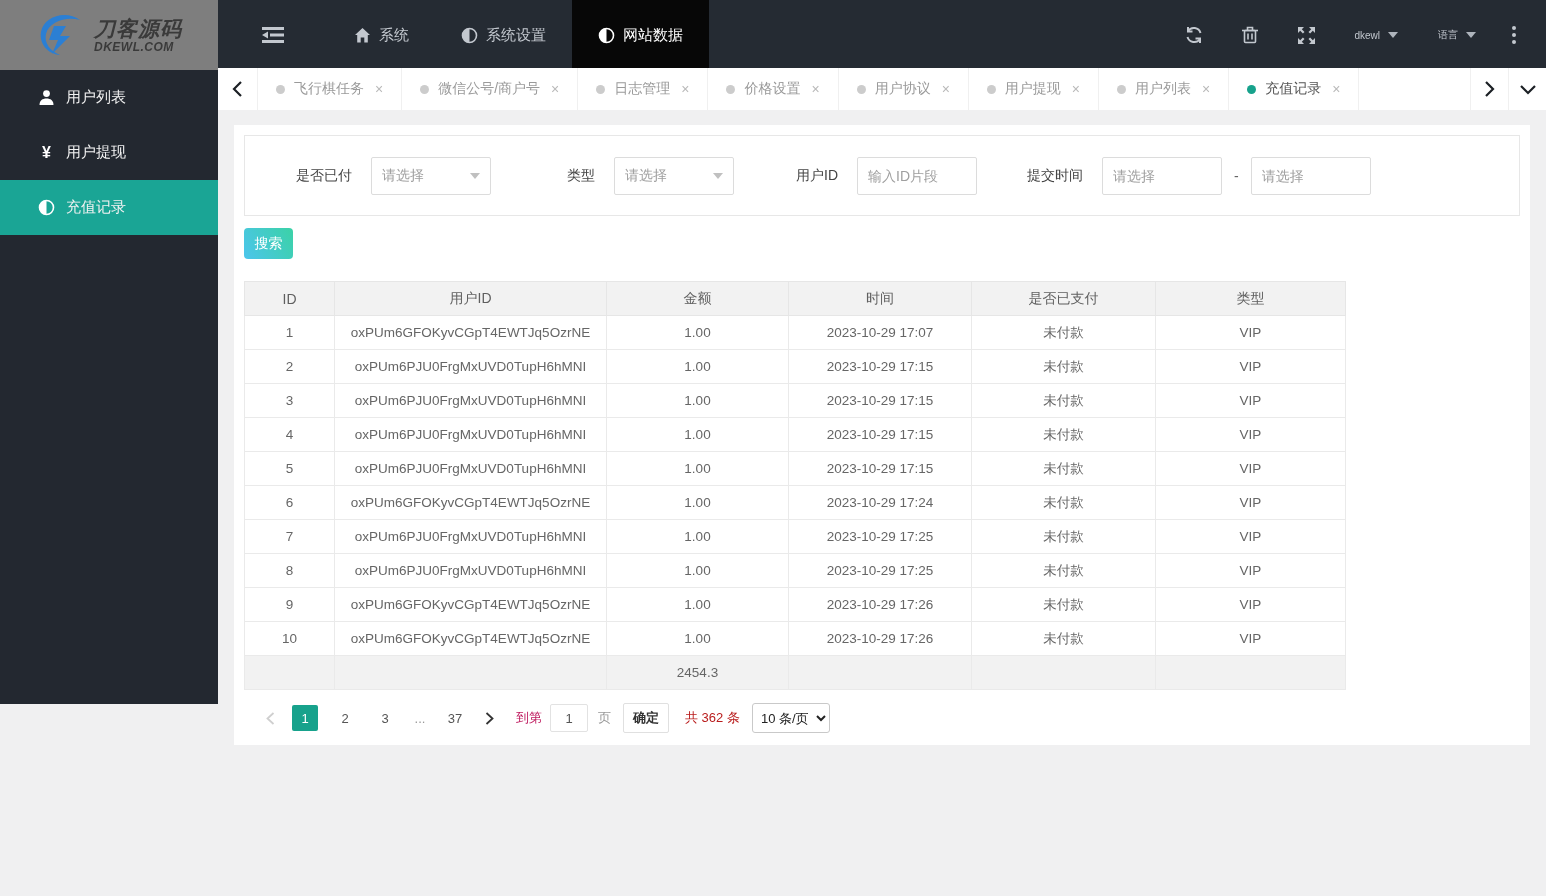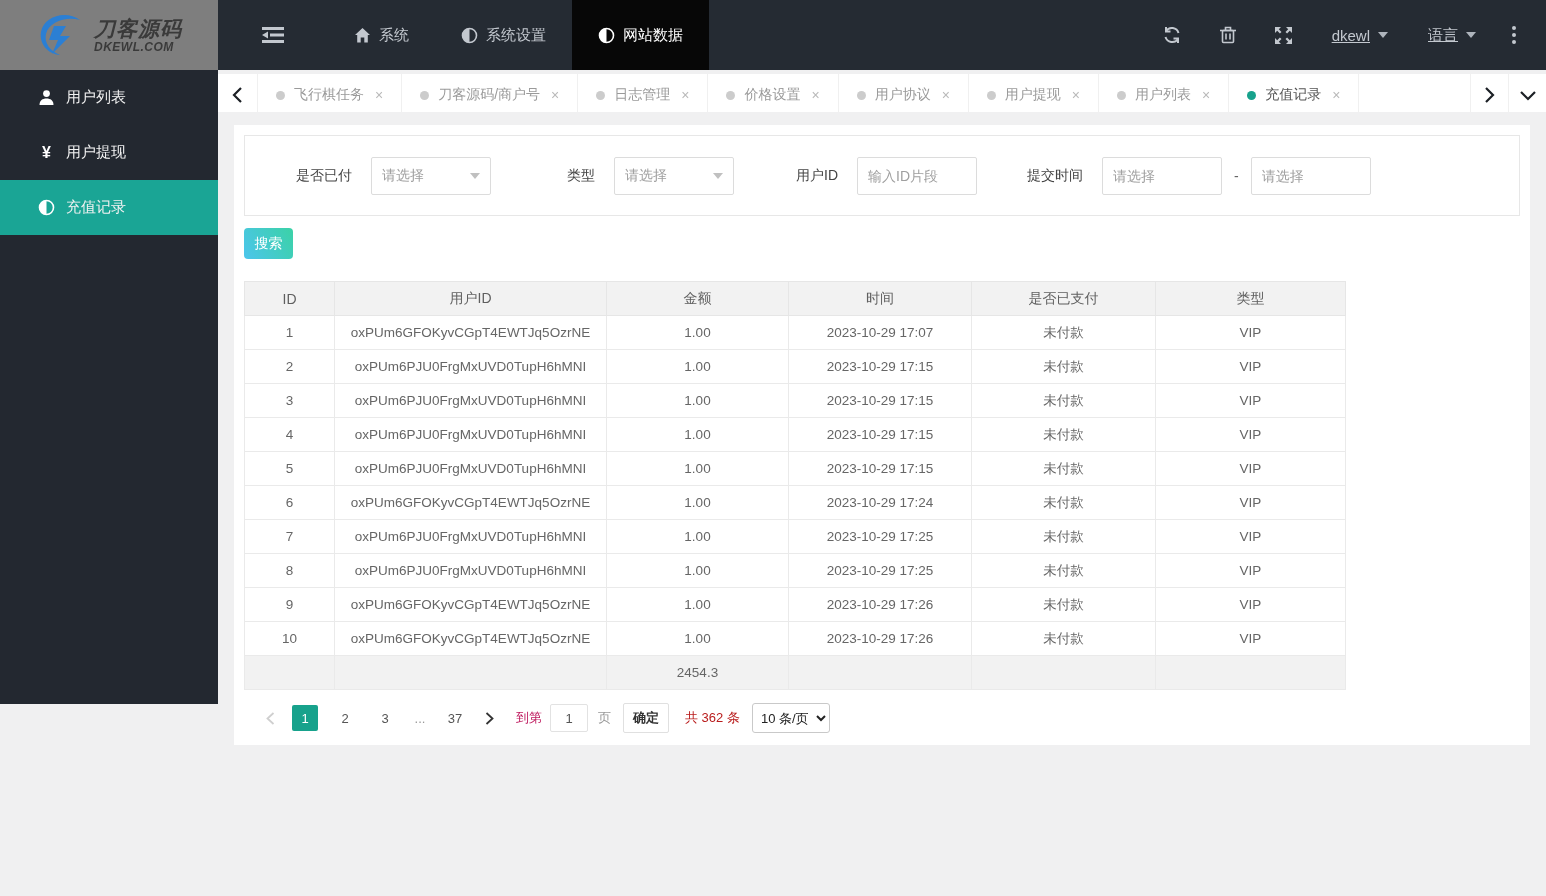--- a/index.html
+++ b/index.html
@@ -20,27 +20,27 @@
 
   
   .header { position:absolute; left:218px; top:0; right:0; height:70px; background:#252b33; display:flex; align-items:flex-start; }
   .nav-left { display:flex; align-items:center; height:100%; }
   .collapse-btn { width:110px; height:100%; display:flex; align-items:center; justify-content:center; cursor:pointer; }
   .nav-item { height:100%; display:flex; align-items:center; gap:8px; padding:0 26px; color:#c3c8cf; font-size:15px; cursor:pointer; }
   .nav-item.active { background:#070707; color:#fff; }
   .nav-item svg { display:block; }
   .nav-right { margin-left:auto; display:flex; align-items:center; height:100%; padding-right:14px; }
   .hicon { width:56px; height:100%; display:flex; align-items:center; justify-content:center; cursor:pointer; }
-  .huser { display:flex; align-items:center; gap:8px; color:#c3c8cf; font-size:15px; padding:0 20px; cursor:pointer; height:100%;text-decoration:underline; }
+  .huser { display:flex; align-items:center; gap:8px; color:#c3c8cf; font-size:10px; padding:0 20px; cursor:pointer; height:100%; }
   .caret-down { width:0; height:0; border-left:5px solid transparent; border-right:5px solid transparent; border-top:6px solid #aeb4bc; }
   .vdots { display:flex; flex-direction:column; gap:3px; padding:0 16px; cursor:pointer; }
   .vdots i { width:4px; height:4px; border-radius:50%; background:#c3c8cf; }
 
   
-  .tabbar { position:absolute; left:218px; top:74px; right:0; height:42px; background:#fff; display:flex; align-items:stretch; }
+  .tabbar { position:absolute; left:218px; top:68px; right:0; height:42px; background:#fff; display:flex; align-items:stretch; }
   .tab-nav-btn { width:40px; display:flex; align-items:center; justify-content:center; border-right:1px solid #f0f0f0; cursor:pointer; flex:0 0 auto; }
   .tab-nav-btn.rb { border-right:none; border-left:1px solid #f0f0f0; width:38px; }
   .tab-list { display:flex; flex:1 1 auto; overflow:hidden; }
   .tab { display:flex; align-items:center; padding:0 18px; border-right:1px solid #f0f0f0; cursor:pointer; white-space:nowrap; }
   .tab .dot { width:9px; height:9px; border-radius:50%; background:#ccc; margin-right:9px; }
   .tab .tlabel { color:#9a9a9a; font-size:14px; }
   .tab .tclose { color:#b9b9b9; margin-left:11px; font-size:14px; }
   .tab.active .dot { background:#17a28c; }
   .tab.active .tlabel { color:#555; }
 
@@ -213,21 +213,21 @@
       </svg>
   </div>
   <div class="tab-list">
       <div class="tab">
         <span class="dot"></span>
         <span class="tlabel">飞行棋任务</span>
         <span class="tclose">×</span>
       </div>
       <div class="tab">
         <span class="dot"></span>
-        <span class="tlabel">刀客源码/商户号</span>
+        <span class="tlabel">微信公号/商户号</span>
         <span class="tclose">×</span>
       </div>
       <div class="tab">
         <span class="dot"></span>
         <span class="tlabel">日志管理</span>
         <span class="tclose">×</span>
       </div>
       <div class="tab">
         <span class="dot"></span>
         <span class="tlabel">价格设置</span>

